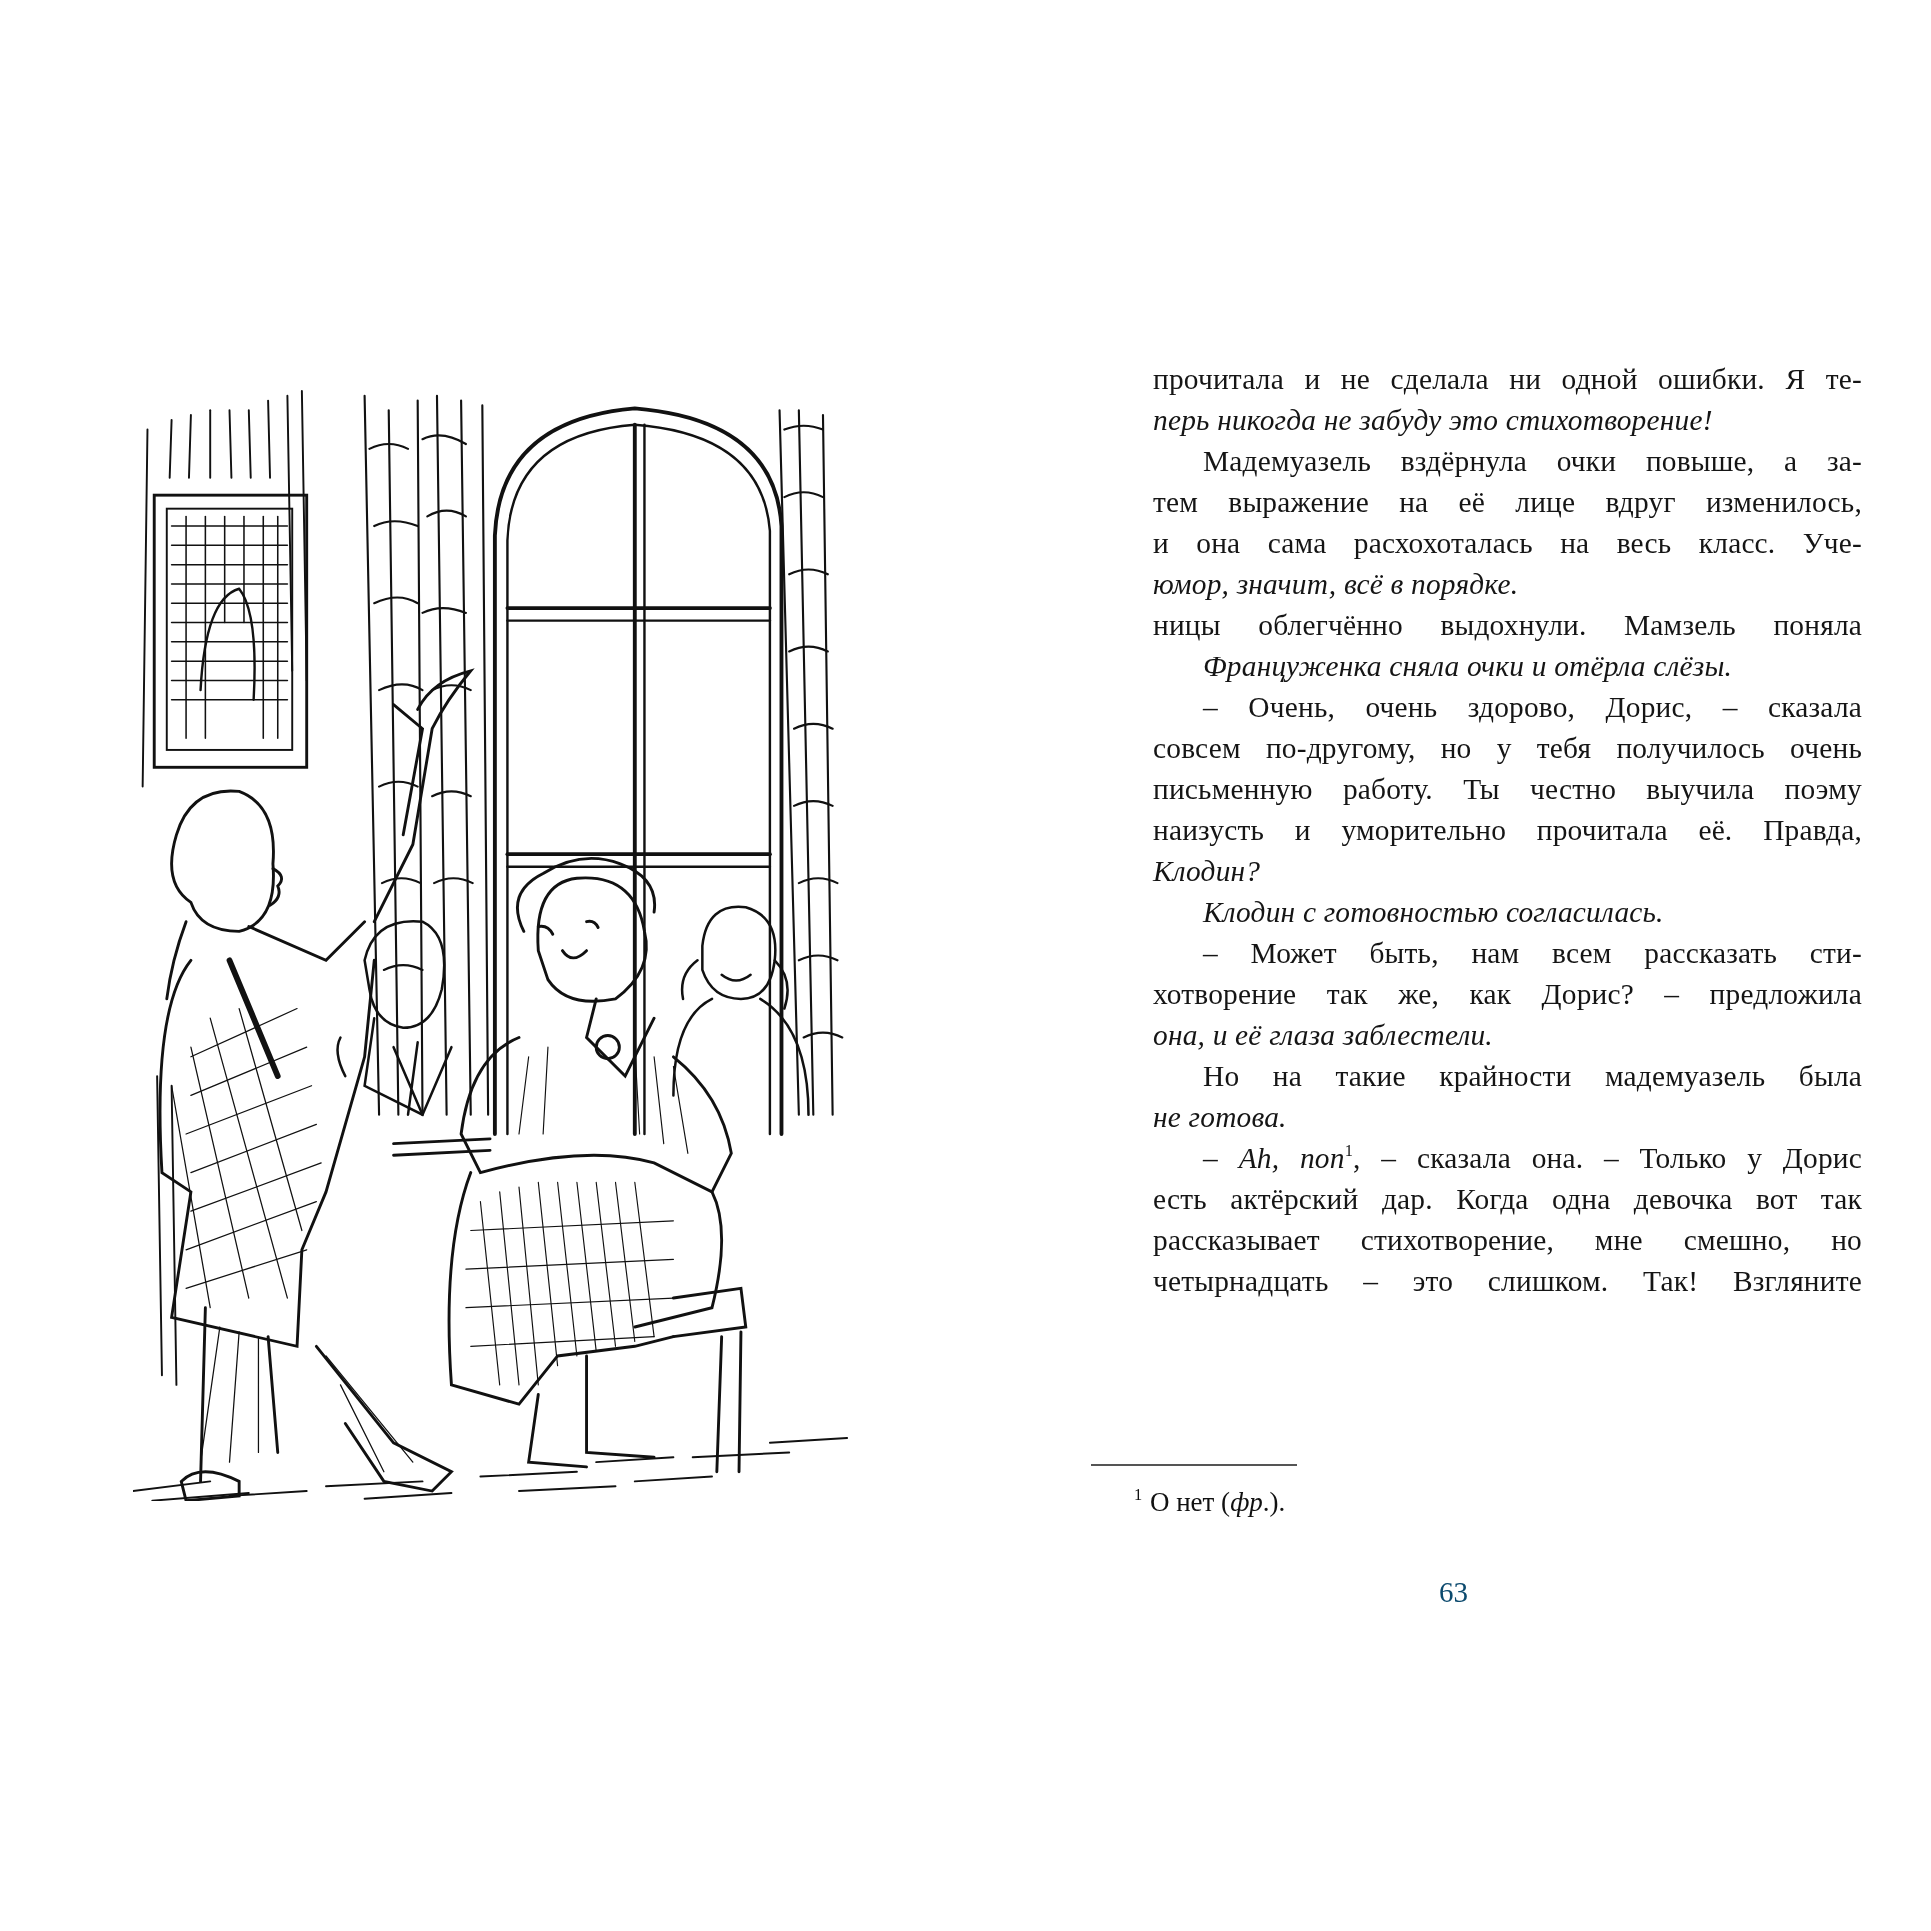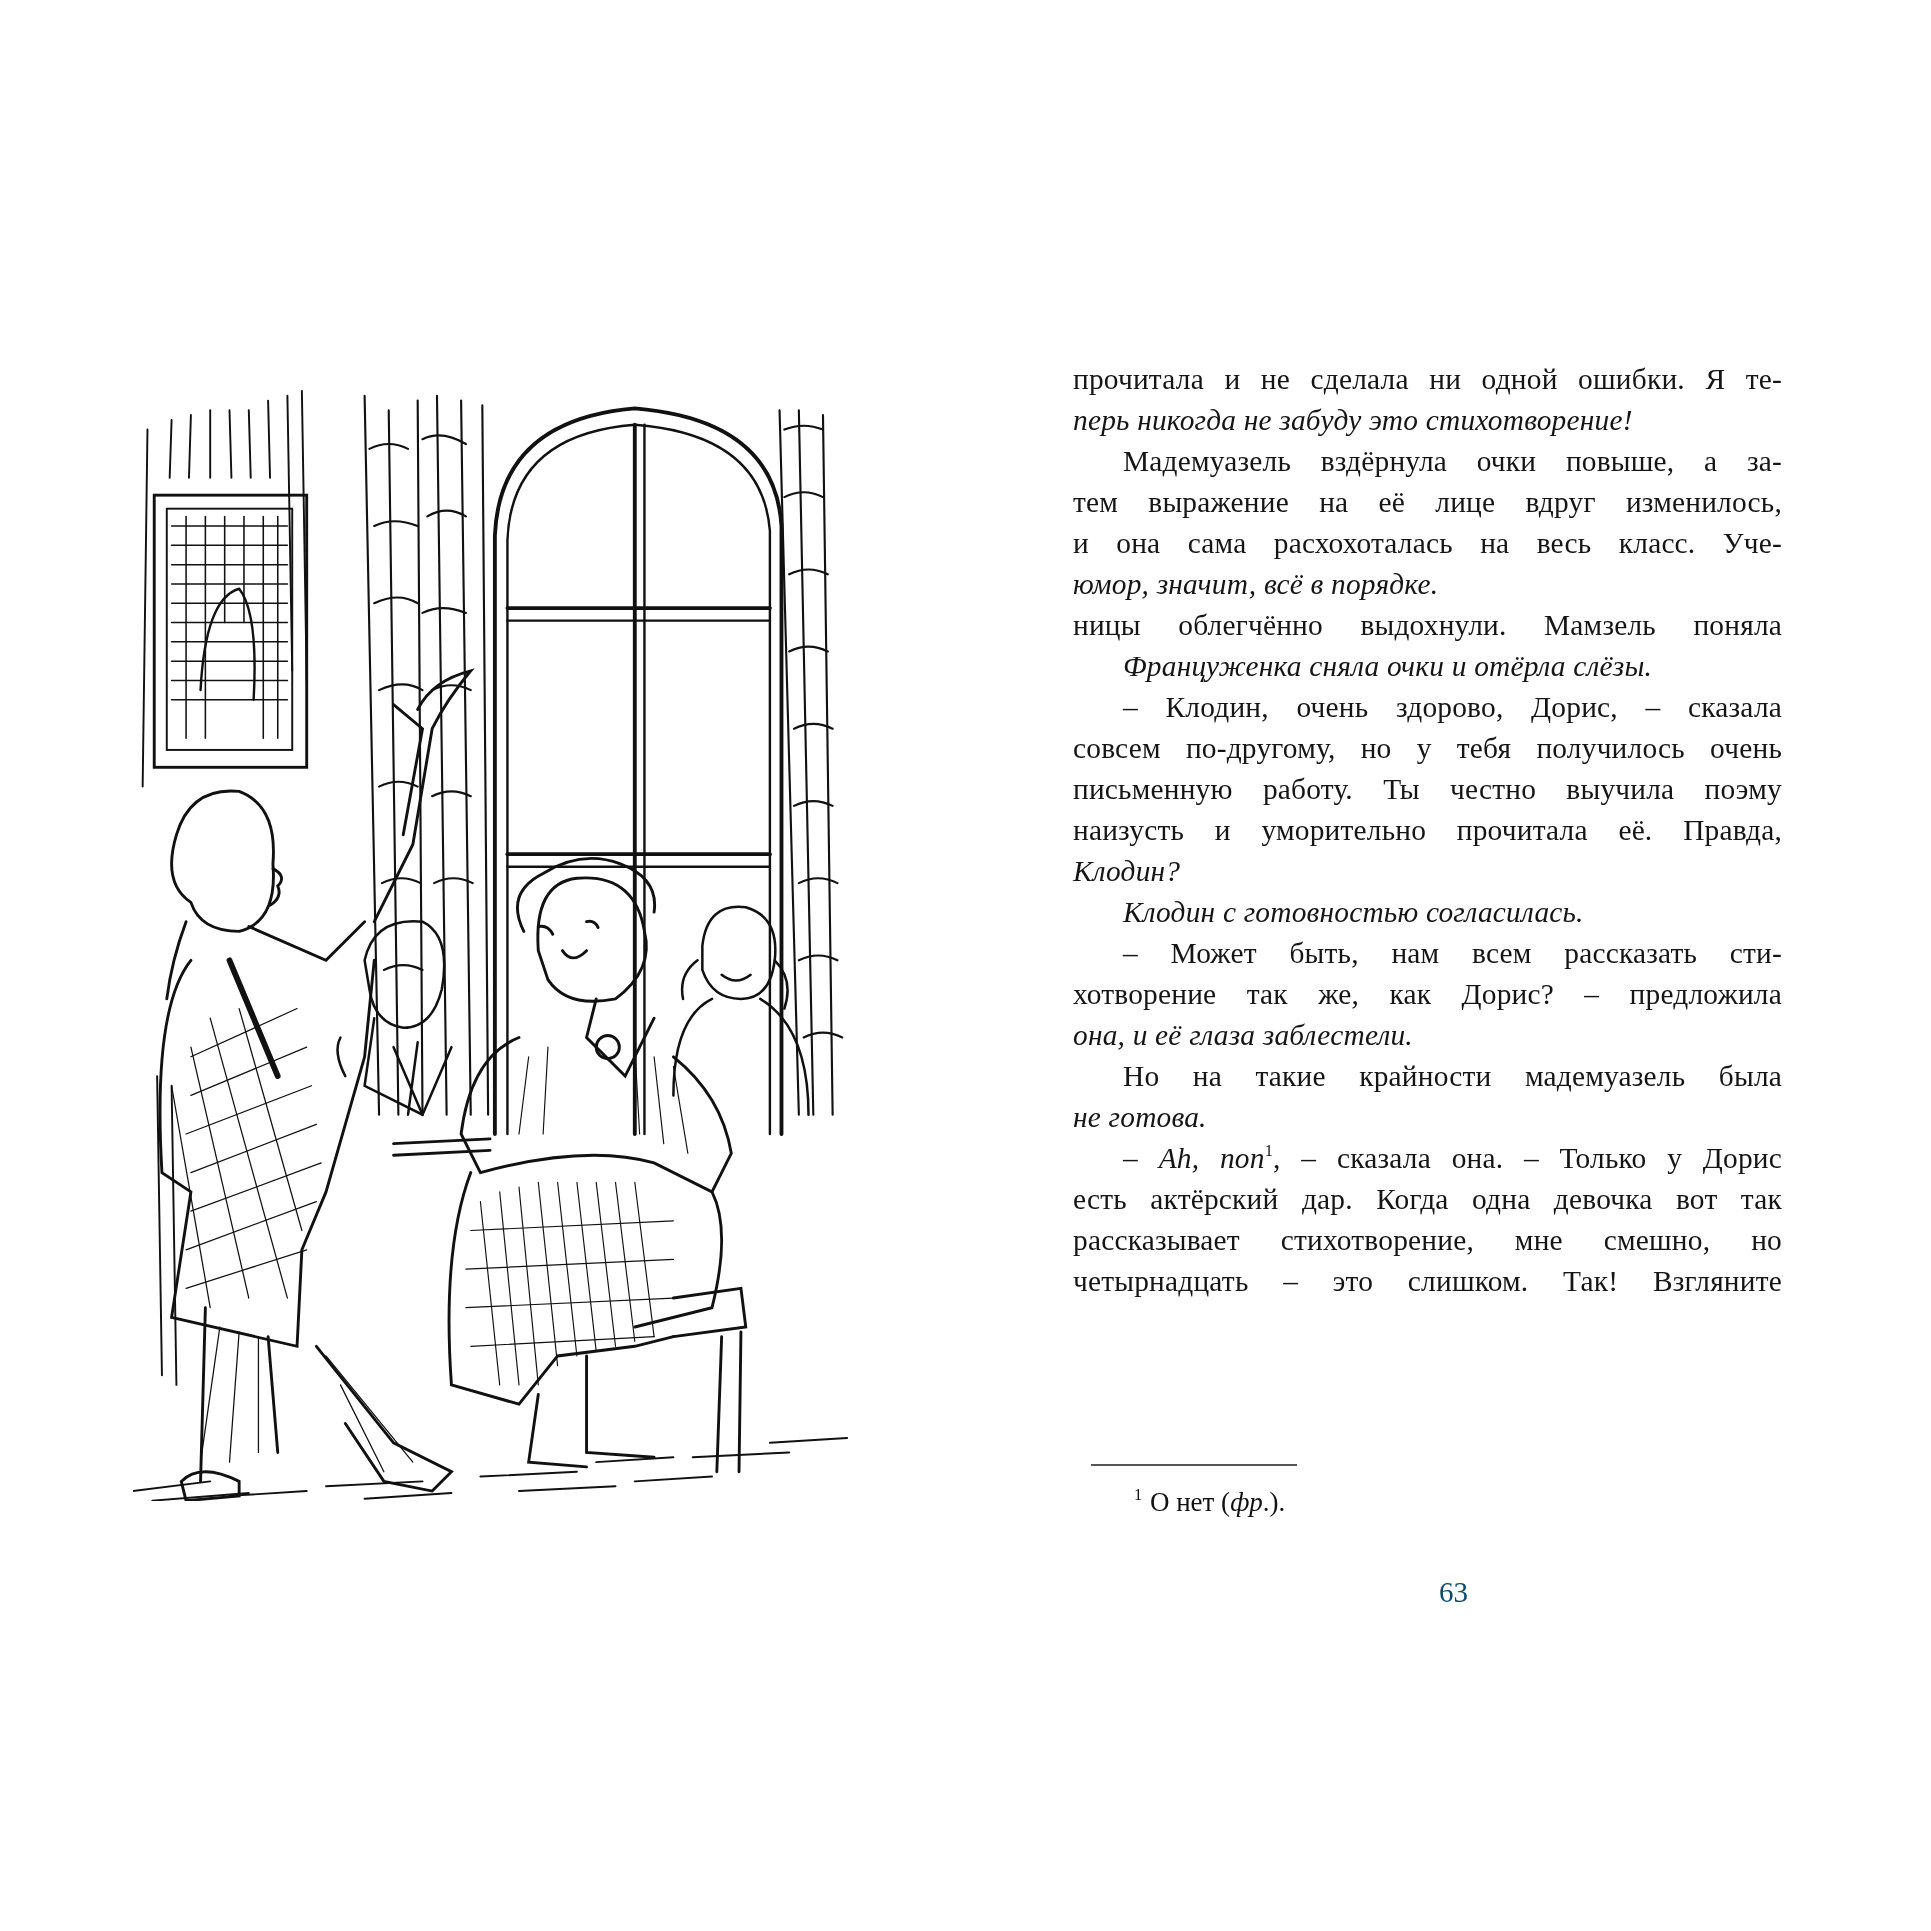--- a/index.html
+++ b/index.html
@@ -1,20 +1,20 @@
 <!DOCTYPE html>
 <html><head>
   <meta charset="utf-8">
   <style>
     html, body { margin: 0; padding: 0; background: #ffffff; }
     body { width: 1931px; height: 1931px; position: relative; overflow: hidden; color: #1a1a1a; }
     .illustration { position: absolute; left: 133px; top: 381px; width: 772px; height: 1120px; }
     .illustration svg { width: 100%; height: 100%; display: block; }
     .text-column {
-      position: absolute; left: 1073px; top: 359px; width: 709px;
+      position: absolute; left: 1153px; top: 359px; width: 709px;
       font-family: "Liberation Serif", "DejaVu Serif", serif;
       font-size: 29.4px; line-height: 41px; color: #151515;
       text-align: justify; letter-spacing: 0.2px;
     }
     .text-column .line { display: block; text-align: justify; text-align-last: justify; white-space: nowrap; }
     .text-column .line.last { text-align-last: left; font-style: italic; }
     .text-column .line.ind { padding-left: 50px; }
     .text-column i { font-style: italic; }
     .text-column sup { font-size: 16.4px; line-height: 0; vertical-align: 11.6px; }
     .footnote-rule { position: absolute; left: 1091px; top: 1464px; width: 206px; height: 1.9px; background: #555; }
@@ -169,21 +169,21 @@
 
 <div class="text-column">
   <span class="line">прочитала и не сделала ни одной ошибки. Я те-</span>
   <span class="line last">перь никогда не забуду это стихотворение!</span>
   <span class="line ind">Мадемуазель вздёрнула очки повыше, а за-</span>
   <span class="line">тем выражение на её лице вдруг изменилось,</span>
   <span class="line">и она сама расхохоталась на весь класс. Уче-</span>
   <span class="line last">юмор, значит, всё в порядке.</span>
   <span class="line">ницы облегчённо выдохнули. Мамзель поняла</span>
   <span class="line ind last">Француженка сняла очки и отёрла слёзы.</span>
-  <span class="line ind">– Клодин, очень здорово, Дорис, – сказала</span>
+  <span class="line ind">– Очень, очень здорово, Дорис, – сказала</span>
   <span class="line">совсем по-другому, но у тебя получилось очень</span>
   <span class="line">письменную работу. Ты честно выучила поэму</span>
   <span class="line">наизусть и уморительно прочитала её. Правда,</span>
   <span class="line last">Клодин?</span>
   <span class="line ind last">Клодин с готовностью согласилась.</span>
   <span class="line ind">– Может быть, нам всем рассказать сти-</span>
   <span class="line">хотворение так же, как Дорис? – предложила</span>
   <span class="line last">она, и её глаза заблестели.</span>
   <span class="line ind">Но на такие крайности мадемуазель была</span>
   <span class="line last">не готова.</span>

